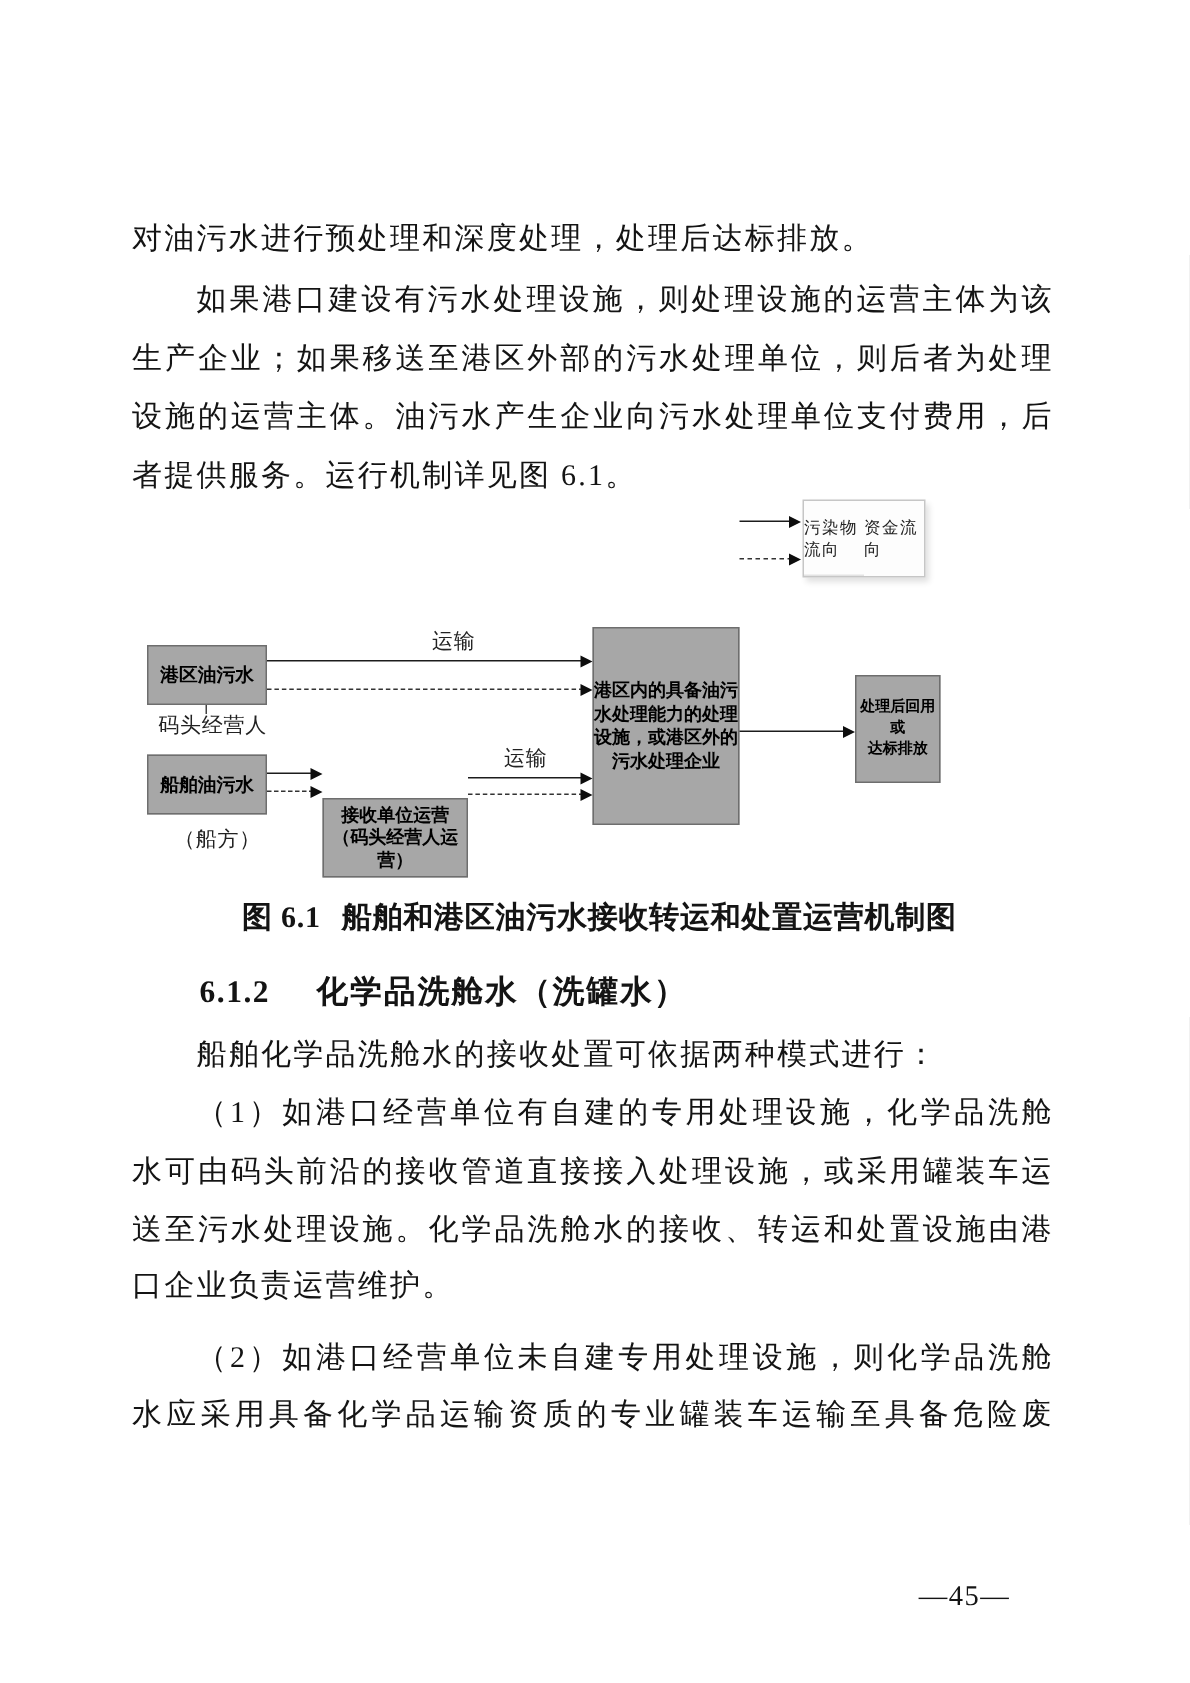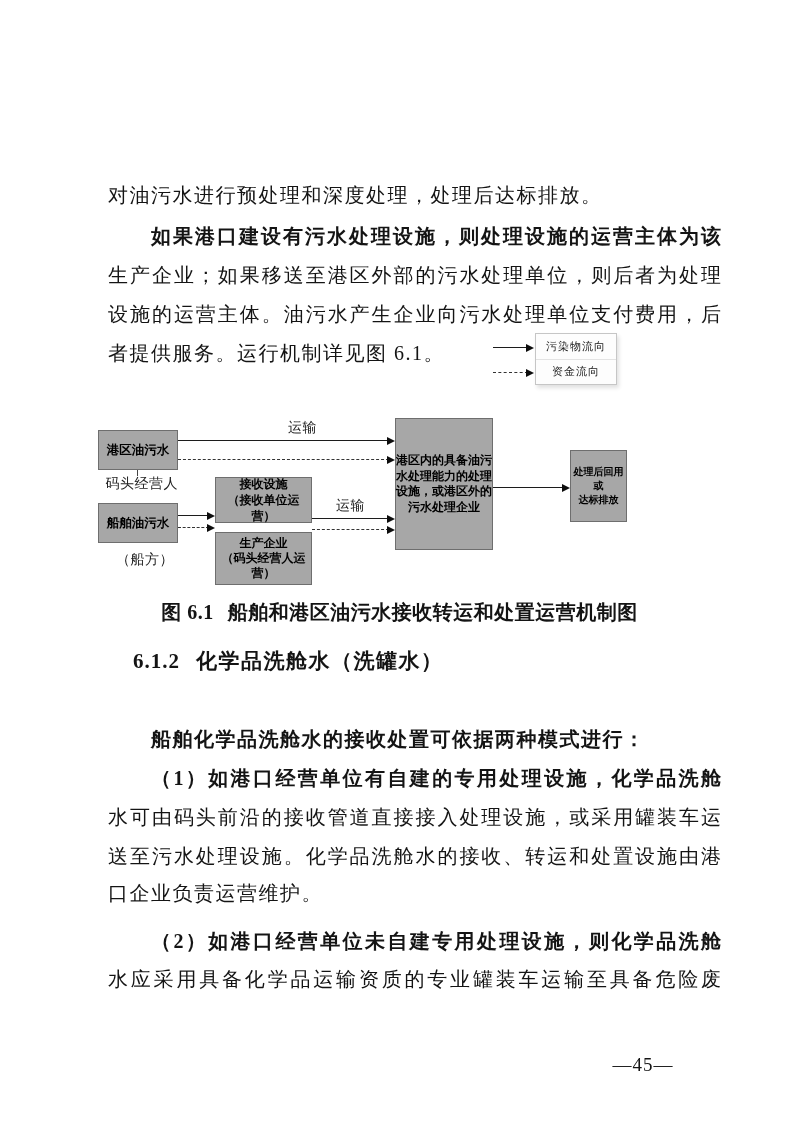--- a/index.html
+++ b/index.html
@@ -8,43 +8,42 @@
     width:793px;height:1122px;
     background:#ffffff;
     margin:0 auto;
     font-family:"Liberation Serif","DejaVu Serif",serif;
     color:#141414;
     overflow:hidden;
   }
   
   .bl{
     position:absolute;
-    left:108px;width:614px;height:30px;line-height:30px;
+    left:88px;width:614px;height:30px;line-height:30px;
     font-size:20px;letter-spacing:1.5px;
     white-space:nowrap;
     box-sizing:border-box;
-    margin-top:36px;
   }
   .bl.just{
     letter-spacing:1px;white-space:normal;
     text-align:justify;text-align-last:justify;
   }
-  .bl.ind{padding-left:43px;font-weight:bold;}
+  .bl.ind{padding-left:43px;}
   
   .caption{
     position:absolute;left:0;top:597px;width:793px;height:30px;line-height:30px;
     text-align:center;font-weight:bold;font-size:20px;letter-spacing:0.5px;
     padding-left:6px;box-sizing:border-box;white-space:nowrap;
   }
   .caption .cap-label{margin-right:14px;}
   .heading{
     position:absolute;left:133px;top:645px;height:32px;line-height:32px;
     font-weight:bold;font-size:21px;white-space:nowrap;
   }
-  .heading .h-num{letter-spacing:1px;margin-right:16px;}
+  .heading .h-num{letter-spacing:1px;margin-right:31px;}
   .heading .h-title{letter-spacing:1.5px;}
   .pagenum{
     position:absolute;left:593px;top:1012px;width:100px;height:28px;line-height:28px;
     text-align:center;font-size:19px;letter-spacing:1px;margin-top:39px;
   }
   
   .dbox{
     position:absolute;
     background:var(--box_fill,#a7a7a7);
     border:1px solid var(--box_border,#6e6e6e);
@@ -62,21 +61,21 @@
   .arr.dashed .shaft{border-top-style:dashed;border-top-color:#333;}
   .arr .head{
     position:absolute;right:0;top:0;width:0;height:0;
     border-left:8px solid #0d0d0d;border-top:4px solid transparent;border-bottom:4px solid transparent;
   }
   .tick{position:absolute;width:1px;background:#444;}
   .legend-box{
     position:absolute;left:535px;top:333px;width:82px;height:52px;
     background:#fdfdfd;border:1px solid #c6c6c6;
     box-shadow:2px 3px 4px rgba(0,0,0,0.12);
-    box-sizing:border-box;display:flex;flex-direction:column;
+    box-sizing:border-box;display:flex;flex-direction:row;
   }
   .legend-row{
     flex:1;display:flex;align-items:center;justify-content:center;
     font-size:11px;letter-spacing:1px;color:#222;
   }
   .legend-row.first{border-bottom:1px solid #e3e3e3;}
 </style>
 </head>
 <body>
 
@@ -105,27 +104,23 @@
     <span>港区油污水</span>
   </div>
   <div class="tick" style="left:137px;top:470px;height:6px"></div>
   <div class="small-label" style="left:98px;top:475px;width:80px">码头经营人</div>
 
   <div class="dbox" style="left:98px;top:503px;width:80px;height:40px;font-size:12.5px">
     <span>船舶油污水</span>
   </div>
   <div class="small-label" style="left:94px;top:551px;width:80px">（船方）</div>
 
-  <div class="dbox" style="left:215px;top:477px;width:97px;height:46px;font-size:12px;line-height:16px">
-    <span>接收设施</span>
-    <span>（接收单位运营）</span>
-  </div>
 
   <div class="dbox" style="left:215px;top:532px;width:97px;height:53px;font-size:12px;line-height:15px">
-    <span>生产企业</span>
+    <span>接收单位运营</span>
     <span>（码头经营人运</span>
     <span>营）</span>
   </div>
 
   <div class="dbox" style="left:395px;top:418px;width:98px;height:132px;font-size:12px;line-height:15.5px">
     <span>港区内的具备油污</span>
     <span>水处理能力的处理</span>
     <span>设施，或港区外的</span>
     <span>污水处理企业</span>
   </div>

